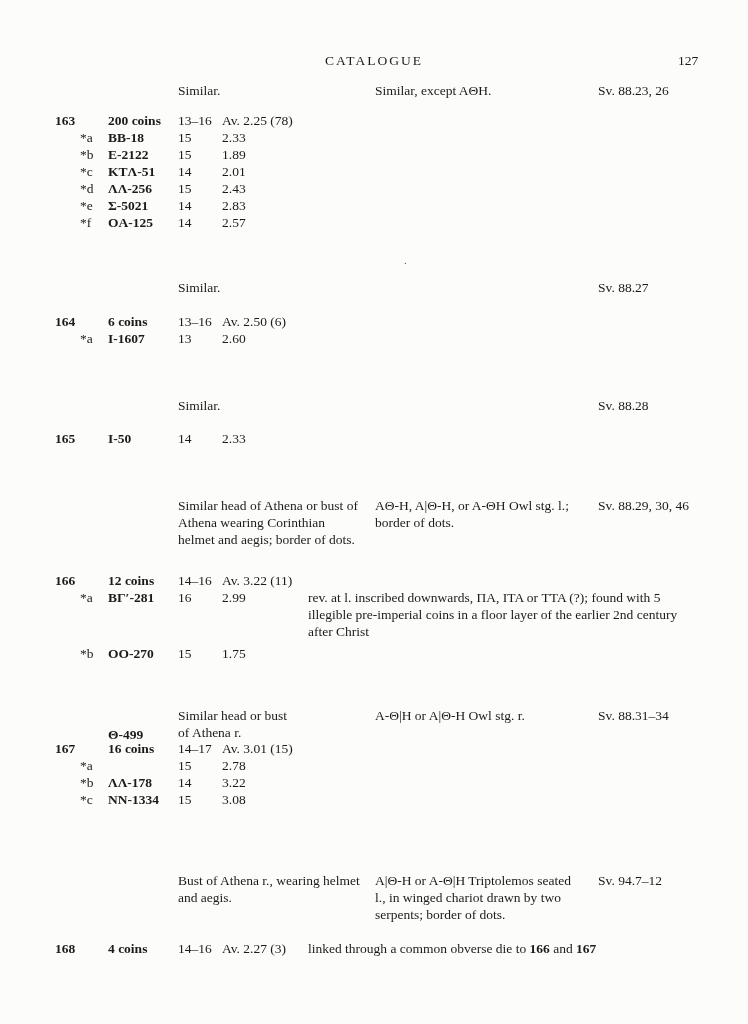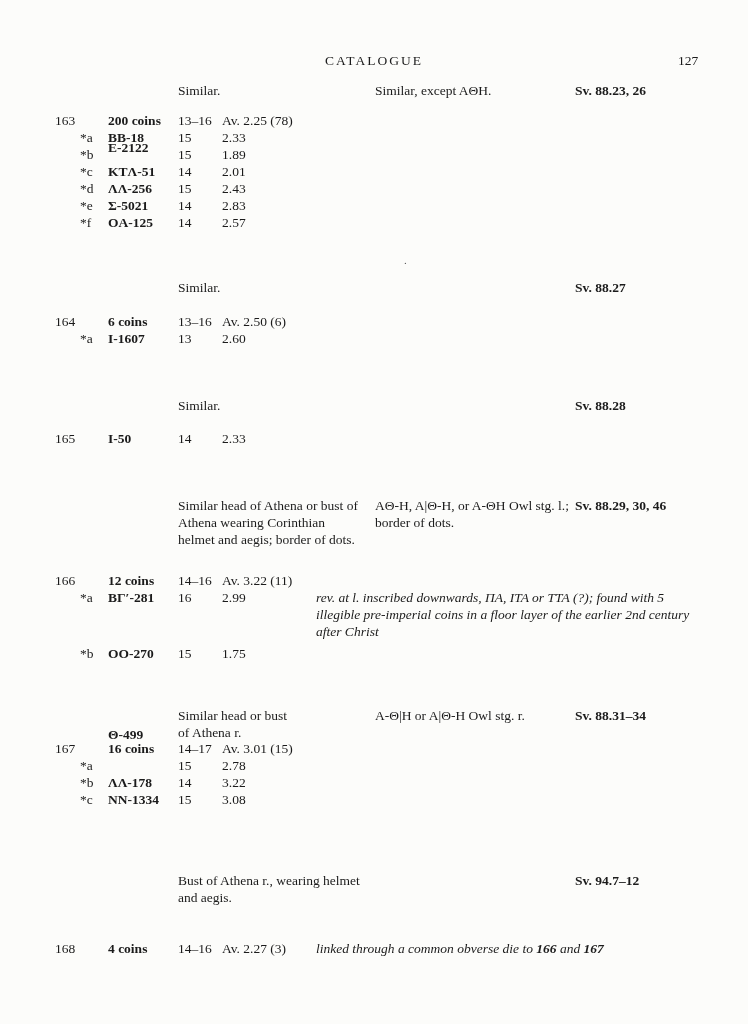--- a/index.html
+++ b/index.html
@@ -5,29 +5,29 @@
   * { margin:0; padding:0; box-sizing:border-box; }
   html,body { background:#e9e9e5; }
   body { font-family:"Liberation Serif", serif; }
   .page {
     position:relative; width:748px; height:1024px; margin:0 auto;
     background:#fcfcfa; color:#1b1b1b; font-size:13.5px; line-height:17px;
   }
   .t { position:absolute; white-space:nowrap; }
   .w { white-space:normal; }
   .b { font-weight:bold; }
-  .num  { left:55px; font-weight:normal; }
+  .num  { left:55px; font-weight:bold; }
   .star { left:80px; }
   .id   { left:108px;font-weight:bold; }
   .dm   { left:178px; }
   .wt   { left:222px; }
   .obv  { left:178px; width:186px; }
   .rev  { left:375px; width:208px; }
-  .ref  { left:575px;font-weight:bold; }
-  .note { left:316px; width:394px;font-style:italic; }
+  .ref  { left:598px; }
+  .note { left:308px; width:394px; }
   .title { left:50%; transform:translateX(-50%); letter-spacing:2px; }
   .pagenum { left:678px; }
   .artifact { left:404px; top:252px; font-size:11px; color:#555; }
 </style>
 </head>
 <body>
 
 <div class="page">
 
   <span class="t title" style="top:52px">CATALOGUE</span>
@@ -41,21 +41,21 @@
   <span class="t id" style="top:112px">200 coins</span>
   <span class="t dm" style="top:112px">13–16</span>
   <span class="t wt" style="top:112px">Av. 2.25 (78)</span>
 
   <span class="t star" style="top:129px">*a</span>
   <span class="t id" style="top:129px">BB-18</span>
   <span class="t dm" style="top:129px">15</span>
   <span class="t wt" style="top:129px">2.33</span>
 
   <span class="t star" style="top:146px">*b</span>
-  <span class="t id" style="top:139px">E-2122</span>
+  <span class="t id" style="top:146px">E-2122</span>
   <span class="t dm" style="top:146px">15</span>
   <span class="t wt" style="top:146px">1.89</span>
 
   <span class="t star" style="top:163px">*c</span>
   <span class="t id" style="top:163px">KTΛ-51</span>
   <span class="t dm" style="top:163px">14</span>
   <span class="t wt" style="top:163px">2.01</span>
 
   <span class="t star" style="top:180px">*d</span>
   <span class="t id" style="top:180px">ΛΛ-256</span>
@@ -133,20 +133,21 @@
   <span class="t id" style="top:774px">ΛΛ-178</span>
   <span class="t dm" style="top:774px">14</span>
   <span class="t wt" style="top:774px">3.22</span>
 
   <span class="t star" style="top:791px">*c</span>
   <span class="t id" style="top:791px">NN-1334</span>
   <span class="t dm" style="top:791px">15</span>
   <span class="t wt" style="top:791px">3.08</span>
 
   <span class="t obv w" style="top:872px">Bust of Athena r., wearing helmet and aegis.</span>
+  <span class="t rev w" style="top:872px;width:196px">A|Θ-H or A-Θ|H Triptolemos seated l., in winged chariot drawn by two serpents; border of dots.</span>
   <span class="t ref" style="top:872px">Sv. 94.7–12</span>
 
   <span class="t num" style="top:940px">168</span>
   <span class="t id" style="top:940px">4 coins</span>
   <span class="t dm" style="top:940px">14–16</span>
   <span class="t wt" style="top:940px">Av. 2.27 (3)</span>
   <span class="t note" style="top:940px"><span>linked through a common obverse die to </span><span class="b">166</span><span> and </span><span class="b">167</span></span>
 
 </div>
 

